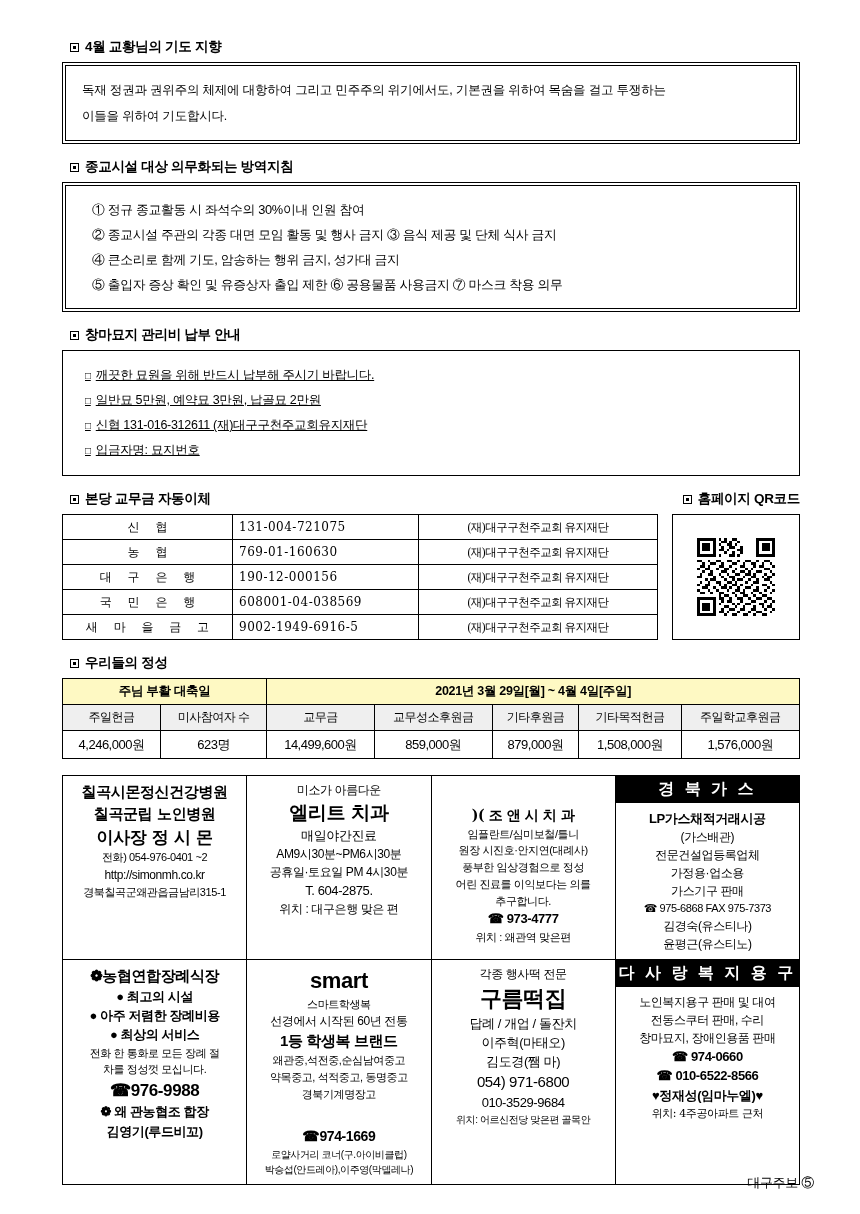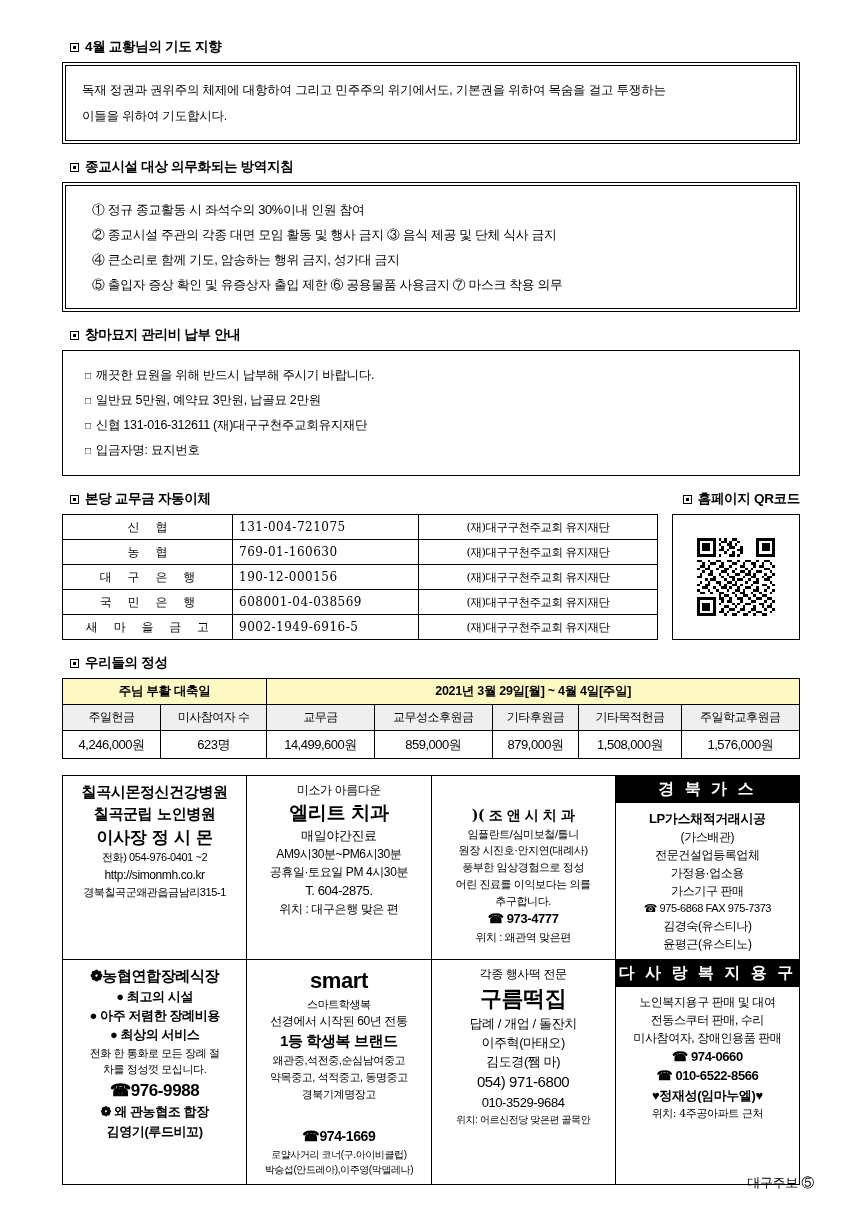--- a/index.html
+++ b/index.html
@@ -40,20 +40,21 @@
     content:"";
     position:absolute; left:2px; top:2px;
     width:3px; height:3px; background:#000;
   }
 
   
   .box {
     border: 1px solid #000;
     padding: 12px 16px;
     margin-bottom: 14px;
+    text-decoration: underline;
   }
   .dbl-wrap {
     border: 1px solid #000;
     padding: 2px;
     margin-bottom: 14px;
   }
   .dbl-wrap .inner {
     border: 1px solid #000;
     padding: 11px 16px;
   }
@@ -113,20 +114,21 @@
   }
   table.bank td.num {
     width: 186px;
     text-align: left;
     letter-spacing: 0.5px;
   }
   table.bank td.owner {
     text-align: center;
     letter-spacing: -0.5px;
     font-size: 11.5px;
+    font-family: Liberation Serif, serif;
   }
   .qr-box {
     flex: 1;
     border: 1px solid #000;
     display: flex;
     align-items: center;
     justify-content: center;
   }
   .qr-img {
     width: 78px; height: 78px;
@@ -594,21 +596,21 @@
         <div class="l t13">이주혁(마태오)</div>
         <div class="l t13">김도경(쨈  마)</div>
         <div class="l t15">054) 971-6800</div>
         <div class="l t13">010-3529-9684</div>
         <div class="l t10 tiny">위치: 어르신전당 맞은편 골목안</div>
       </div>
       <div class="ad">
         <div class="blackbar">다 사 랑  복 지 용 구</div>
         <div class="l t12">노인복지용구 판매 및 대여</div>
         <div class="l t12">전동스쿠터 판매, 수리</div>
-        <div class="l t12">미사참여자, 장애인용품 판매</div>
+        <div class="l t12">창마묘지, 장애인용품 판매</div>
         <div class="l t13 bold">☎ 974-0660</div>
         <div class="l t13 bold">☎ 010-6522-8566</div>
         <div class="l t13 bold">♥정재성(임마누엘)♥</div>
         <div class="l t11 serif">위치: 4주공아파트 근처</div>
       </div>
     </div>
 
   <div class="footer">대구주보 ⑤</div>
 </div>
 

